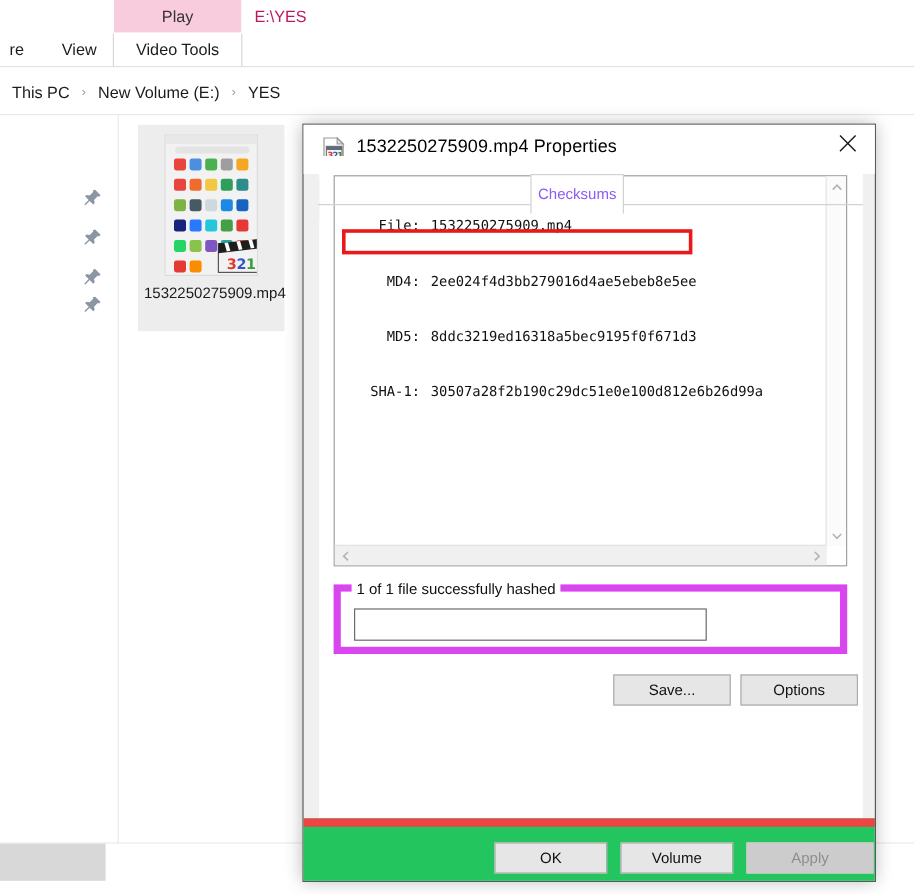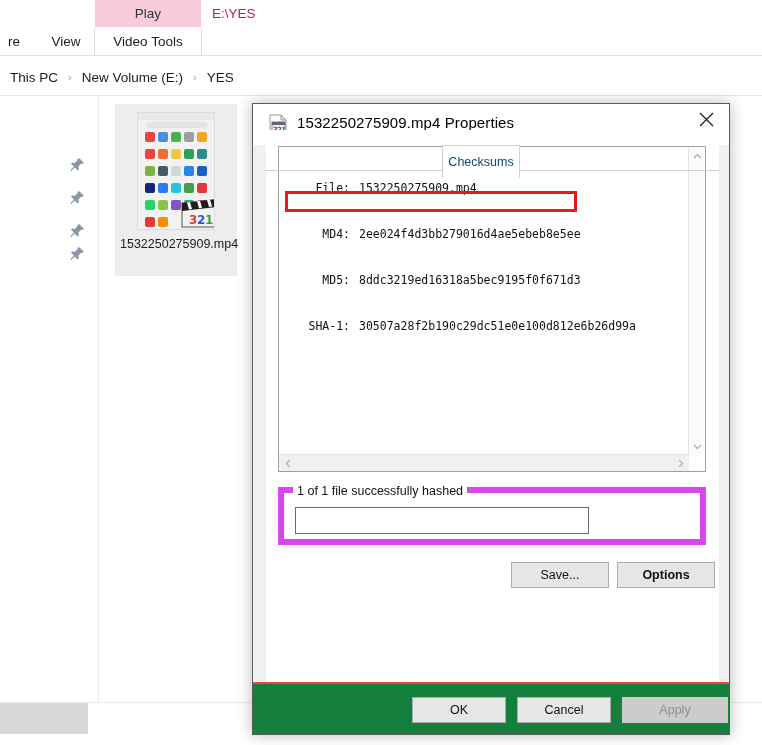--- a/index.html
+++ b/index.html
@@ -73,21 +73,21 @@
   .close-btn{
     position:absolute;right:0;top:0;width:45px;height:30px;display:flex;align-items:center;justify-content:center;
     color:#000;
   }
 
   
   .tabstrip{position:relative;height:26px;margin:0 0 0 0;}
   .tab{
     position:absolute;top:5px;height:21px;background:#f0f0f0;border:1px solid #d2d2d2;border-bottom:none;
     box-sizing:border-box;display:flex;align-items:center;justify-content:center;
-    font-size:12.5px;color:#0c4a6e;padding:16px 9px;
+    font-size:12.5px;color:#8b5cf6;padding:16px 9px;
   }
   .tab.active{top:0;height:27px;background:#fff;border-color:#d2d2d2;z-index:3;}
   .tab-underline{position:absolute;left:12px;top:25px;width:454px;height:1px;background:#d2d2d2;z-index:1;}
 
   .tabpage{position:absolute;left:13px;top:26px;width:453px;height:592px;background:#fff;box-sizing:border-box;padding-left:32px;}
 
   
   .hashbox{
     position:absolute;left:12px;top:16px;width:428px;height:326px;
     background:#fff;border:1px solid #a0a0a0;box-sizing:border-box;
@@ -129,25 +129,25 @@
     background:#fff;border:1px solid #6b6b6b;box-sizing:border-box;
     font-family:"Liberation Sans",sans-serif;font-size:12.5px;color:#111;padding:0 5px;outline:none;
   }
   .btn{
     background:#e6e6e6;border:1px solid #ababab;box-sizing:border-box;
     font-family:"Liberation Sans",sans-serif;font-size:12.5px;color:#111;
     display:flex;align-items:center;justify-content:center;cursor:default;
   }
   .btn-find{position:absolute;left:316px;top:14px;width:100px;height:27px;}
   .btn-save{position:absolute;left:245px;top:432px;width:98px;height:26px;}
-  .btn-options{position:absolute;left:351px;top:432px;width:98px;height:26px;font-weight:bold;}
+  .btn-options{position:absolute;left:351px;top:432px;width:98px;height:26px;}
 
   
   .dlg-footer{
-    position:absolute;left:0;bottom:0;width:100%;height:52px;background:#15803d;border-top:2px solid #ef4444;box-sizing:border-box;
+    position:absolute;left:0;bottom:0;width:100%;height:52px;background:#22c55e;border-top:7px solid #ef4444;box-sizing:border-box;
   }
   .btn-ok{position:absolute;left:159px;top:13px;width:94px;height:26px;}
   .btn-cancel{position:absolute;left:264px;top:13px;width:94px;height:26px;}
   .btn-apply{position:absolute;left:369px;top:13px;width:106px;height:26px;background:#cccccc;border-color:#cccccc;color:#8e8e8e;}
 </style>
 </head>
 <body>
 
 <div id="explorer">
 
@@ -316,16 +316,16 @@
       <div class="group-legend">1 of 1 file successfully hashed</div>
       <input class="find-input" type="text" placeholder="" style="">
     </div>
 
     <div class="btn btn-save">Save...</div>
     <div class="btn btn-options">Options</div>
   </div>
 
   <div class="dlg-footer">
     <div class="btn btn-ok">OK</div>
-    <div class="btn btn-cancel">Cancel</div>
+    <div class="btn btn-cancel">Volume</div>
     <div class="btn btn-apply">Apply</div>
   </div>
 </div>
 
 </body></html>

